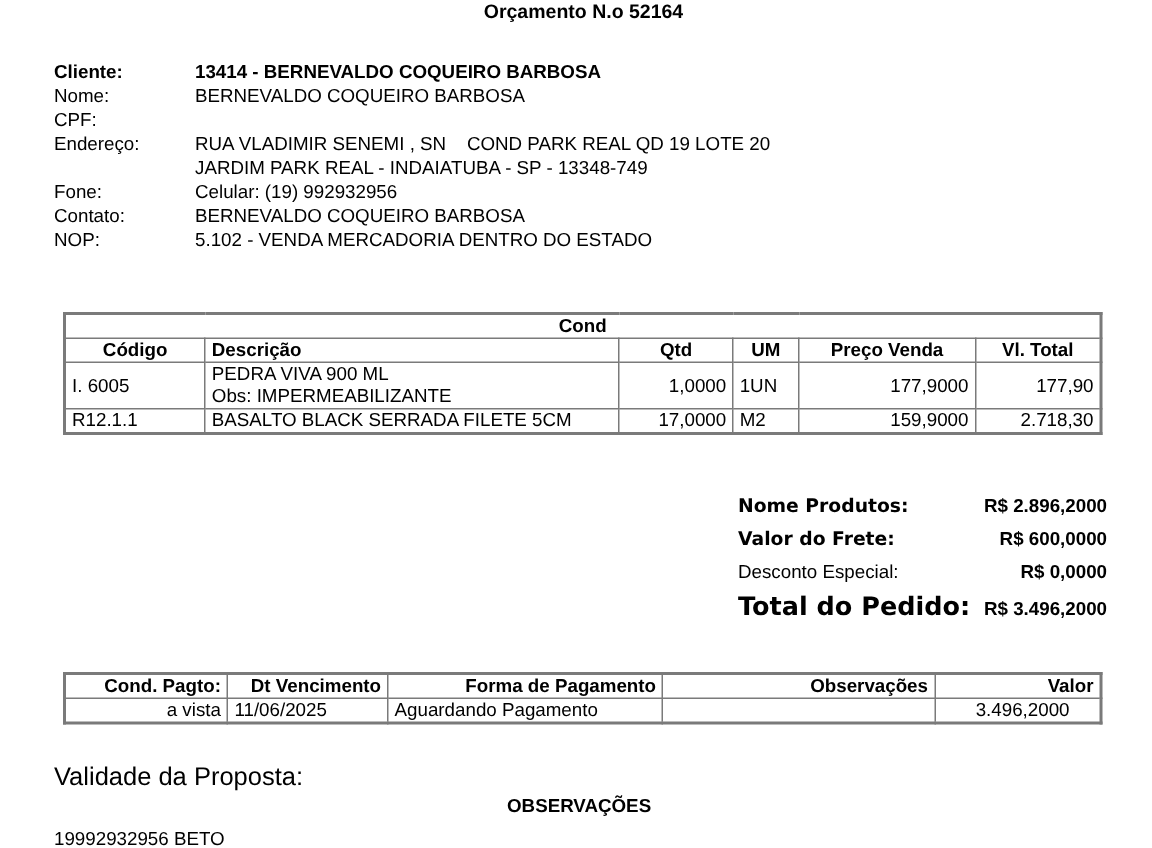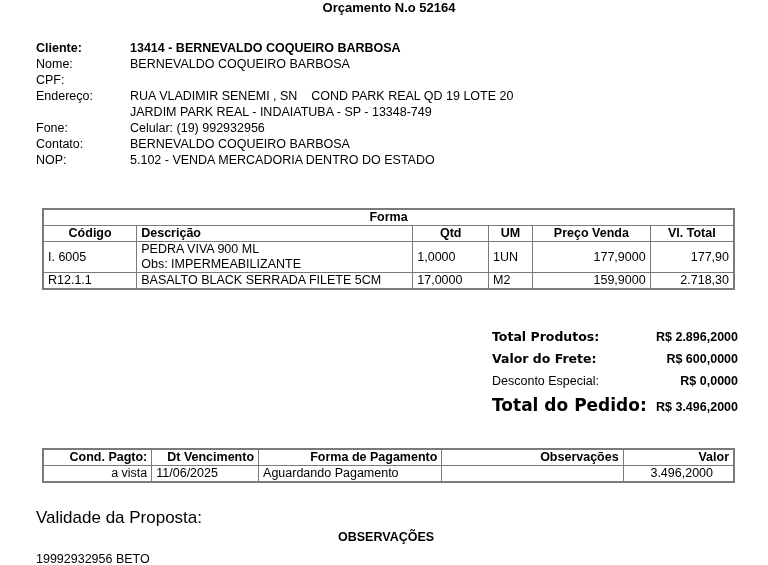--- a/index.html
+++ b/index.html
@@ -21,21 +21,21 @@
     table.grid {
       position: absolute; border-collapse: collapse;
       border: 2px solid #7a7a7a;
     }
     table.grid th, table.grid td {
       border: 1px solid #7a7a7a; padding: 0 4px; font-size: 12.5px; line-height: 15px;
     }
     table.grid th { font-weight: bold; }
     .items { left: 42px; top: 208px; width: 693px; }
     .items td.r, .items th.r { text-align: right; margin-top: 28px; }
-    .items td.c { text-align: left; }
+    .items td.c { text-align: right; }
 
     .totals { position: absolute; left: 492px; top: 326px; width: 246px; }
     .trow { display: flex; justify-content: space-between; line-height: 22px; font-size: 12.5px; }
     .trow .tl.b { font-weight: 900; font-family: "DejaVu Sans", sans-serif; font-size: 12.5px; }
     .trow .tv { text-align: left; }
     .trow .tv.b { font-weight: bold; }
     .trow.big { line-height: 26px; align-items: baseline; }
     .trow.big .tl { font-family: "DejaVu Sans", sans-serif; font-weight: 900; font-size: 17px; }
     .trow.big .tv { font-weight: bold; font-size: 12.5px; }
 
@@ -93,21 +93,21 @@
   <colgroup>
     <col style="width:94px">
       <col style="width:277px">
       <col style="width:76px">
       <col style="width:44px">
       <col style="width:118px">
       <col style="width:84px">
   </colgroup>
   <tbody>
       <tr>
-    <th colspan="6">Forma</th>
+    <th colspan="6">Cond</th>
   </tr>
   <tr>
     <th>Código</th>
     <th style="text-align:left">Descrição</th>
     <th>Qtd</th>
     <th>UM</th>
     <th>Preço Venda</th>
     <th>Vl. Total</th>
   </tr>
   <tr>
@@ -127,21 +127,21 @@
     <td class="c">17,0000</td>
     <td>M2</td>
     <td class="r">159,9000</td>
     <td class="r">2.718,30</td>
   </tr>
 </tbody>
   </table>
 
 <div class="totals">
   <div class="trow">
-    <span class="tl b">Total Produtos:</span>
+    <span class="tl b">Nome Produtos:</span>
     <span class="tv b">R$ 2.896,2000</span>
   </div>
   <div class="trow">
     <span class="tl b">Valor do Frete:</span>
     <span class="tv b">R$ 600,0000</span>
   </div>
   <div class="trow">
     <span class="tl">Desconto Especial:</span>
     <span class="tv b">R$ 0,0000</span>
   </div>

